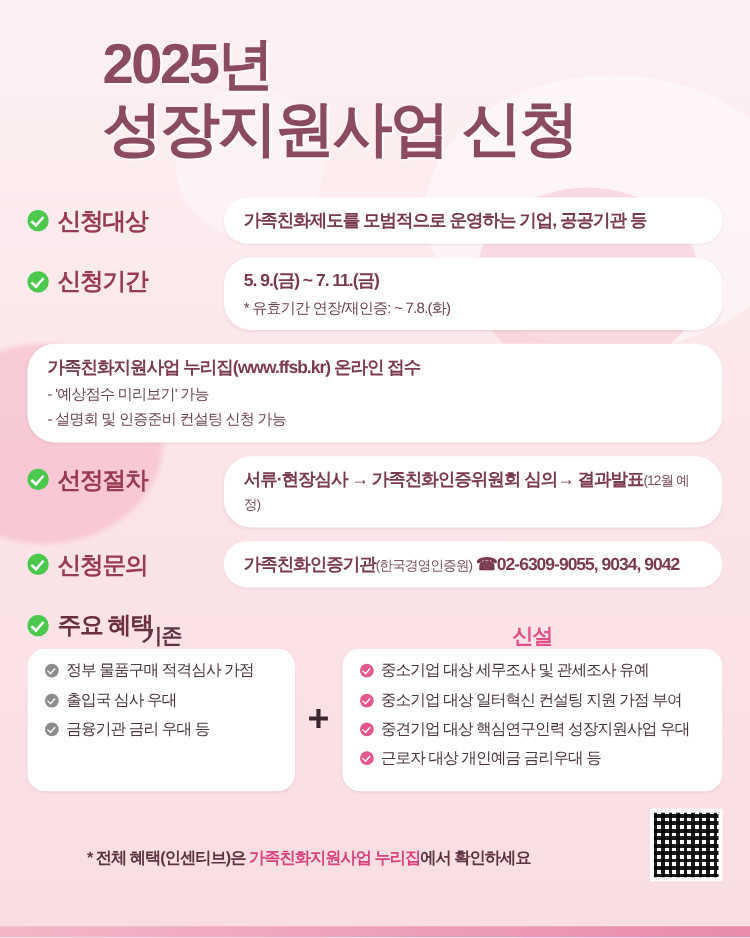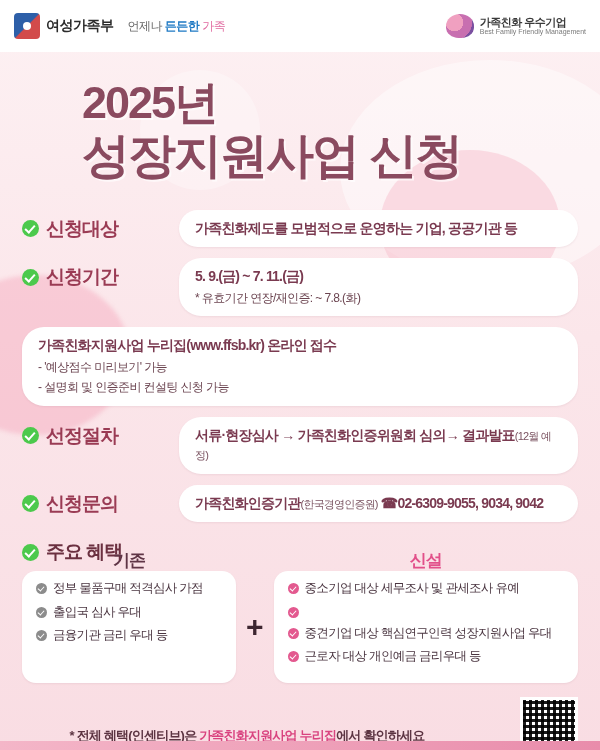--- a/index.html
+++ b/index.html
@@ -273,38 +273,20 @@
     left: 0; right: 0; bottom: 0;
     height: 9px;
     background: linear-gradient(90deg,#f4b6c8,#e98cab);
   }
 </style>
 </head>
 <body>
 
 <div class="poster">
 
-  <div class="topbar">
-    <div class="gov-logo">
-      <div class="gov-mark"></div>
-      <span class="gov-name">여성가족부</span>
-      <span class="gov-slogan">
-        <span>언제나</span>
-        <b>든든한</b>
-        <i>가족</i>
-      </span>
-    </div>
-    <div class="cert-logo">
-      <div class="cert-mark"></div>
-      <div class="cert-text">
-        <div class="ko">가족친화 우수기업</div>
-        <div class="en">Best Family Friendly Management</div>
-      </div>
-    </div>
-  </div>
 
   <div class="blob blob1"></div>
   <div class="blob blob4"></div>
   <div class="blob blob2"></div>
   <div class="blob blob3"></div>
 
   <div class="headline">
     <div class="line1">2025년</div>
     <div class="line2">성장지원사업 신청</div>
   </div>
@@ -394,20 +376,21 @@
     <div class="plus">+</div>
 
     <div class="card right">
       <div class="card-title new">신설</div>
       <div class="item">
         <span class="dot"></span>
         <span class="item-text">중소기업 대상 세무조사 및 관세조사 유예</span>
       </div>
       <div class="item">
         <span class="dot"></span>
+        <span class="item-text">중소기업 대상 일터혁신 컨설팅 지원 가점 부여</span>
       </div>
       <div class="item">
         <span class="dot"></span>
         <span class="item-text">중견기업 대상 핵심연구인력 성장지원사업 우대</span>
       </div>
       <div class="item">
         <span class="dot"></span>
         <span class="item-text">근로자 대상 개인예금 금리우대 등</span>
       </div>
     </div>

